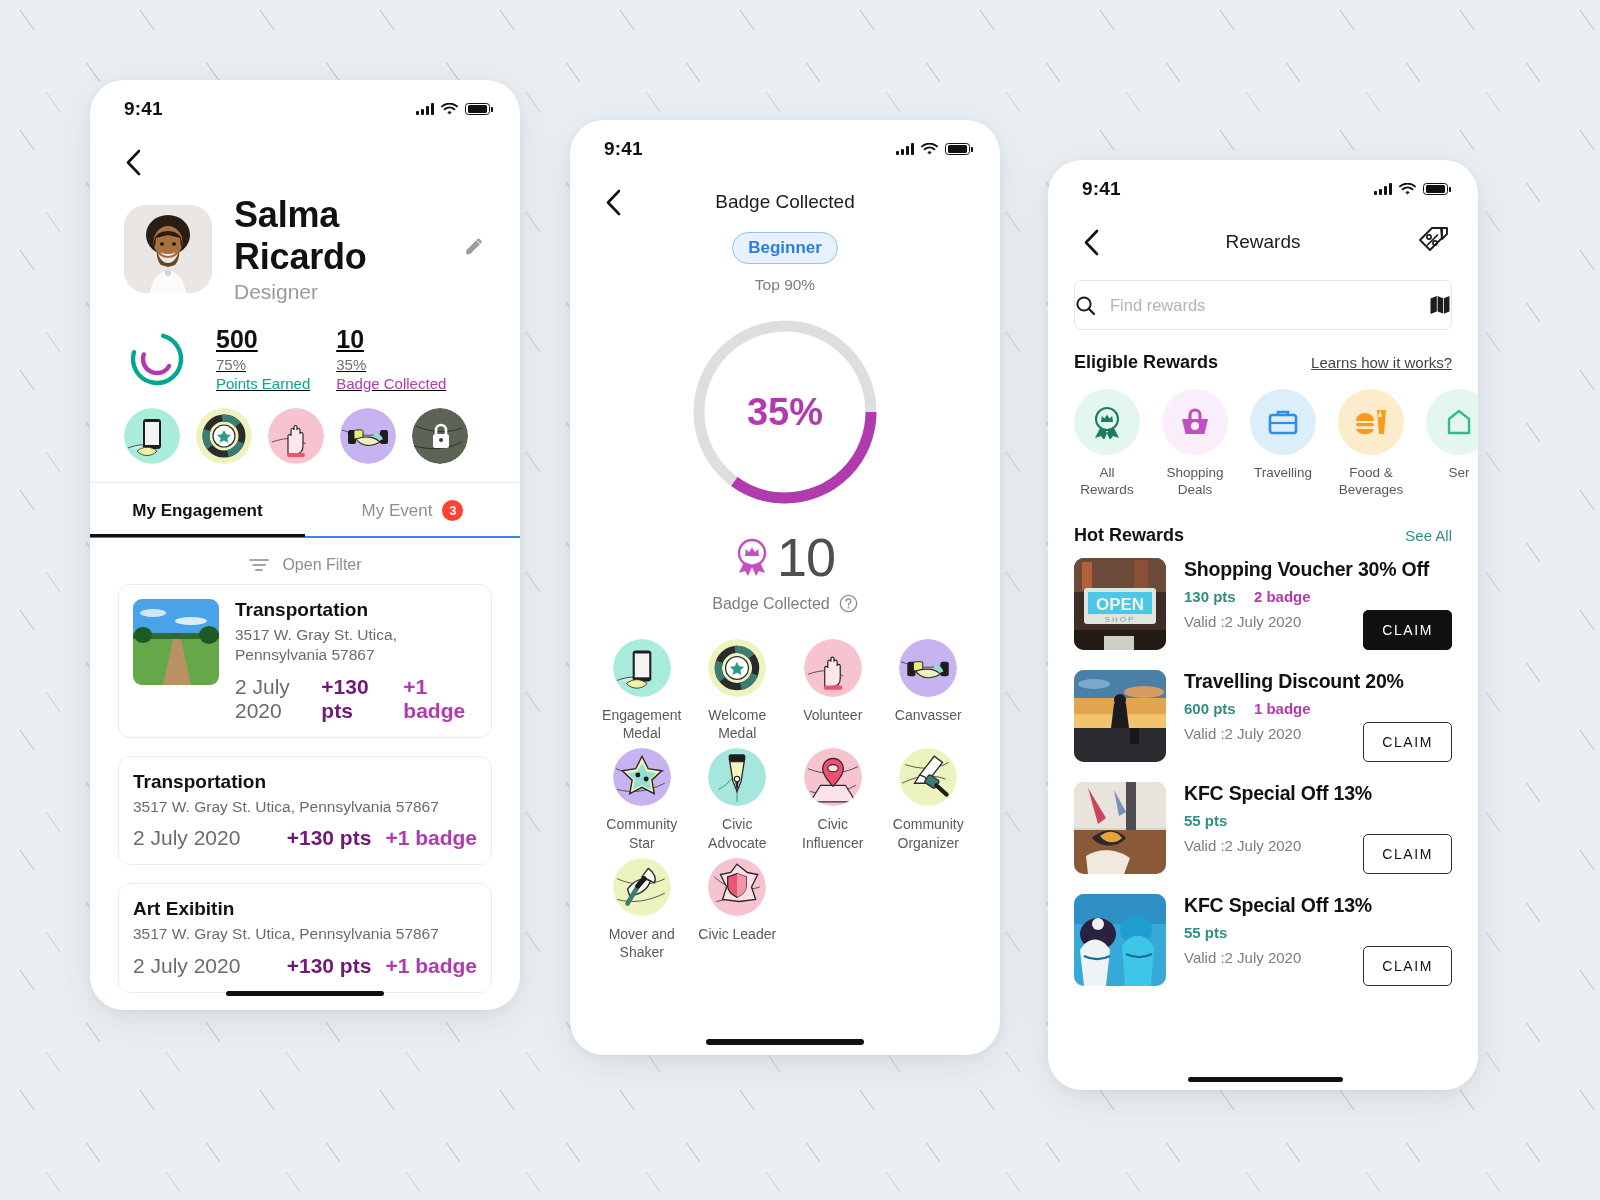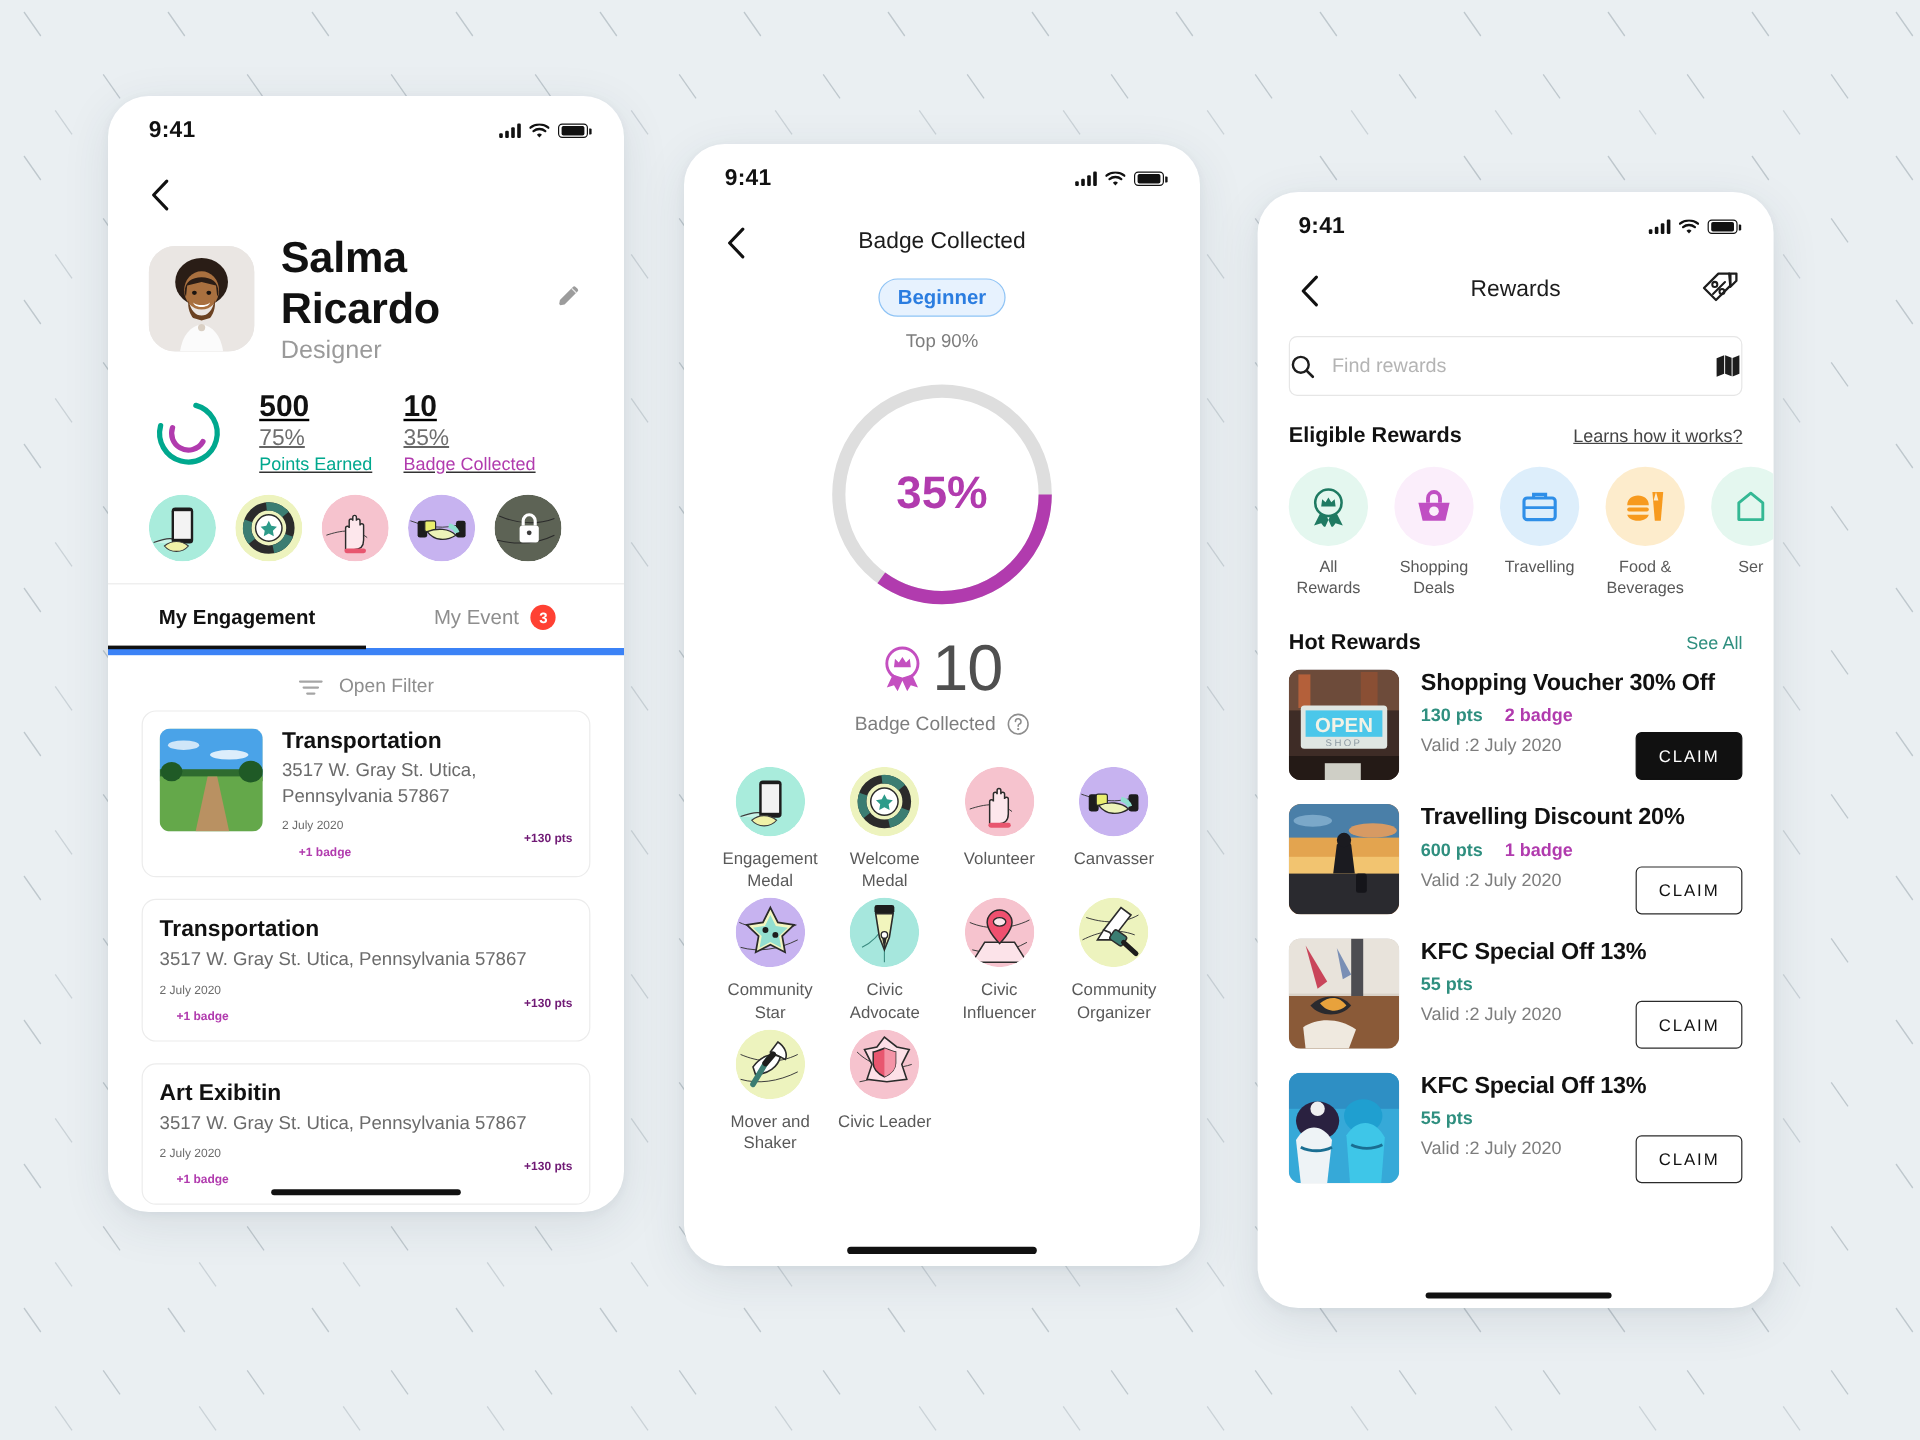--- a/index.html
+++ b/index.html
@@ -49,46 +49,46 @@
   
   .profile-row { display:flex; align-items:center; padding: 8px 34px 0 34px; gap: 22px; }
   .avatar { width: 88px; height: 88px; border-radius: 22px; overflow:hidden; background:#e9e6e4; flex:none; }
   .pname { font-size: 36px; font-weight: bold; color: #111; letter-spacing:-.2px; }
   .prole { font-size: 21px; color: #9a9a9a; margin-top: 2px;}
   .editbtn { margin-left:auto; cursor:pointer; }
 
   .stats-row { display:flex; align-items:center; padding: 22px 34px 0 34px; gap: 26px; }
   .stat { min-width: 88px; text-decoration: underline; }
   .stat .big { font-size: 25px; font-weight: bold; color:#111; line-height:1.05;}
-  .stat .pct { font-size: 19px; color:#6f6f6f; margin-top: 3px;}
+  .stat .pct { font-size: 15px; color:#6f6f6f; margin-top: 3px;}
   .stat .lbl { font-size: 15px; margin-top: 2px; }
   .c-teal { color:#00a88e; }
   .c-purple { color:#b13bae; }
 
   .badgestrip { display:flex; gap: 16px; padding: 16px 0 18px 34px; overflow:hidden; }
   .bchip { width: 56px; height: 56px; border-radius:50%; flex:none; overflow:hidden; }
 
-  .tabs { display:flex; border-top:1px solid #ececec; border-bottom:6px solid #3b82f6; }
+  .tabs { display:flex; border-top:1px solid #ececec; border-bottom:2px solid #3b82f6; }
   .tab { flex:1; text-align:center; padding: 17px 0 15px; font-size:17px; color:#8e8e8e;
          position:relative; cursor:pointer; display:flex; align-items:center; justify-content:center; gap:10px;}
   .tab.active { color:#111; font-weight:bold; }
   .tab.active::after { content:""; position:absolute; left:0; right:0; bottom:-1px; height:3px; background:#111;}
   .pill { background:#ff4133; color:#fff; font-size:12.5px; font-weight:bold; width:21px;height:21px;
           border-radius:50%; display:flex;align-items:center;justify-content:center;}
 
   .filterrow { display:flex; align-items:center; justify-content:center; gap:12px; padding: 18px 0 10px;
                font-size:16px; color:#8e8e8e; cursor:pointer;}
 
   .cardlist { padding: 0 28px; display:flex; flex-direction:column; gap:18px; }
   .ecard { border:1px solid #ececec; border-radius:12px; padding:14px; display:flex; gap:16px; background:#fff;}
   .ecard .thumb { width: 86px; height: 86px; border-radius: 9px; flex:none; overflow:hidden; background:#cfe3cf;}
   .ecard .body { flex:1; min-width:0; }
   .etitle { font-size:19px; font-weight:bold; color:#111; }
   .eaddr { font-size:15.5px; color:#6b6b6b; margin-top:4px; line-height:1.32; }
-  .emeta { display:flex; align-items:flex-start; margin-top:9px; font-size:10px;flex-direction:column; }
+  .emeta { display:flex; align-items:flex-start; margin-top:9px; font-size:21px; }
   .emeta .date { color:#6b6b6b; }
   .emeta .pts { margin-left:auto; color:#701a75; font-weight:bold;}
   .emeta .bdg { margin-left:14px; color:#b13bae; font-weight:bold;}
 
   .homebar { position:absolute; left:50%; transform:translateX(-50%); bottom:10px;
              width: 158px; height: 6px; background:#111; border-radius:4px; }
 
   
   .lvlwrap { text-align:center; margin-top: 6px; }
   .lvlpill { display:inline-block; border:1.6px solid #8ec3f5; background:#e7f2fe; color:#2b7de0;

